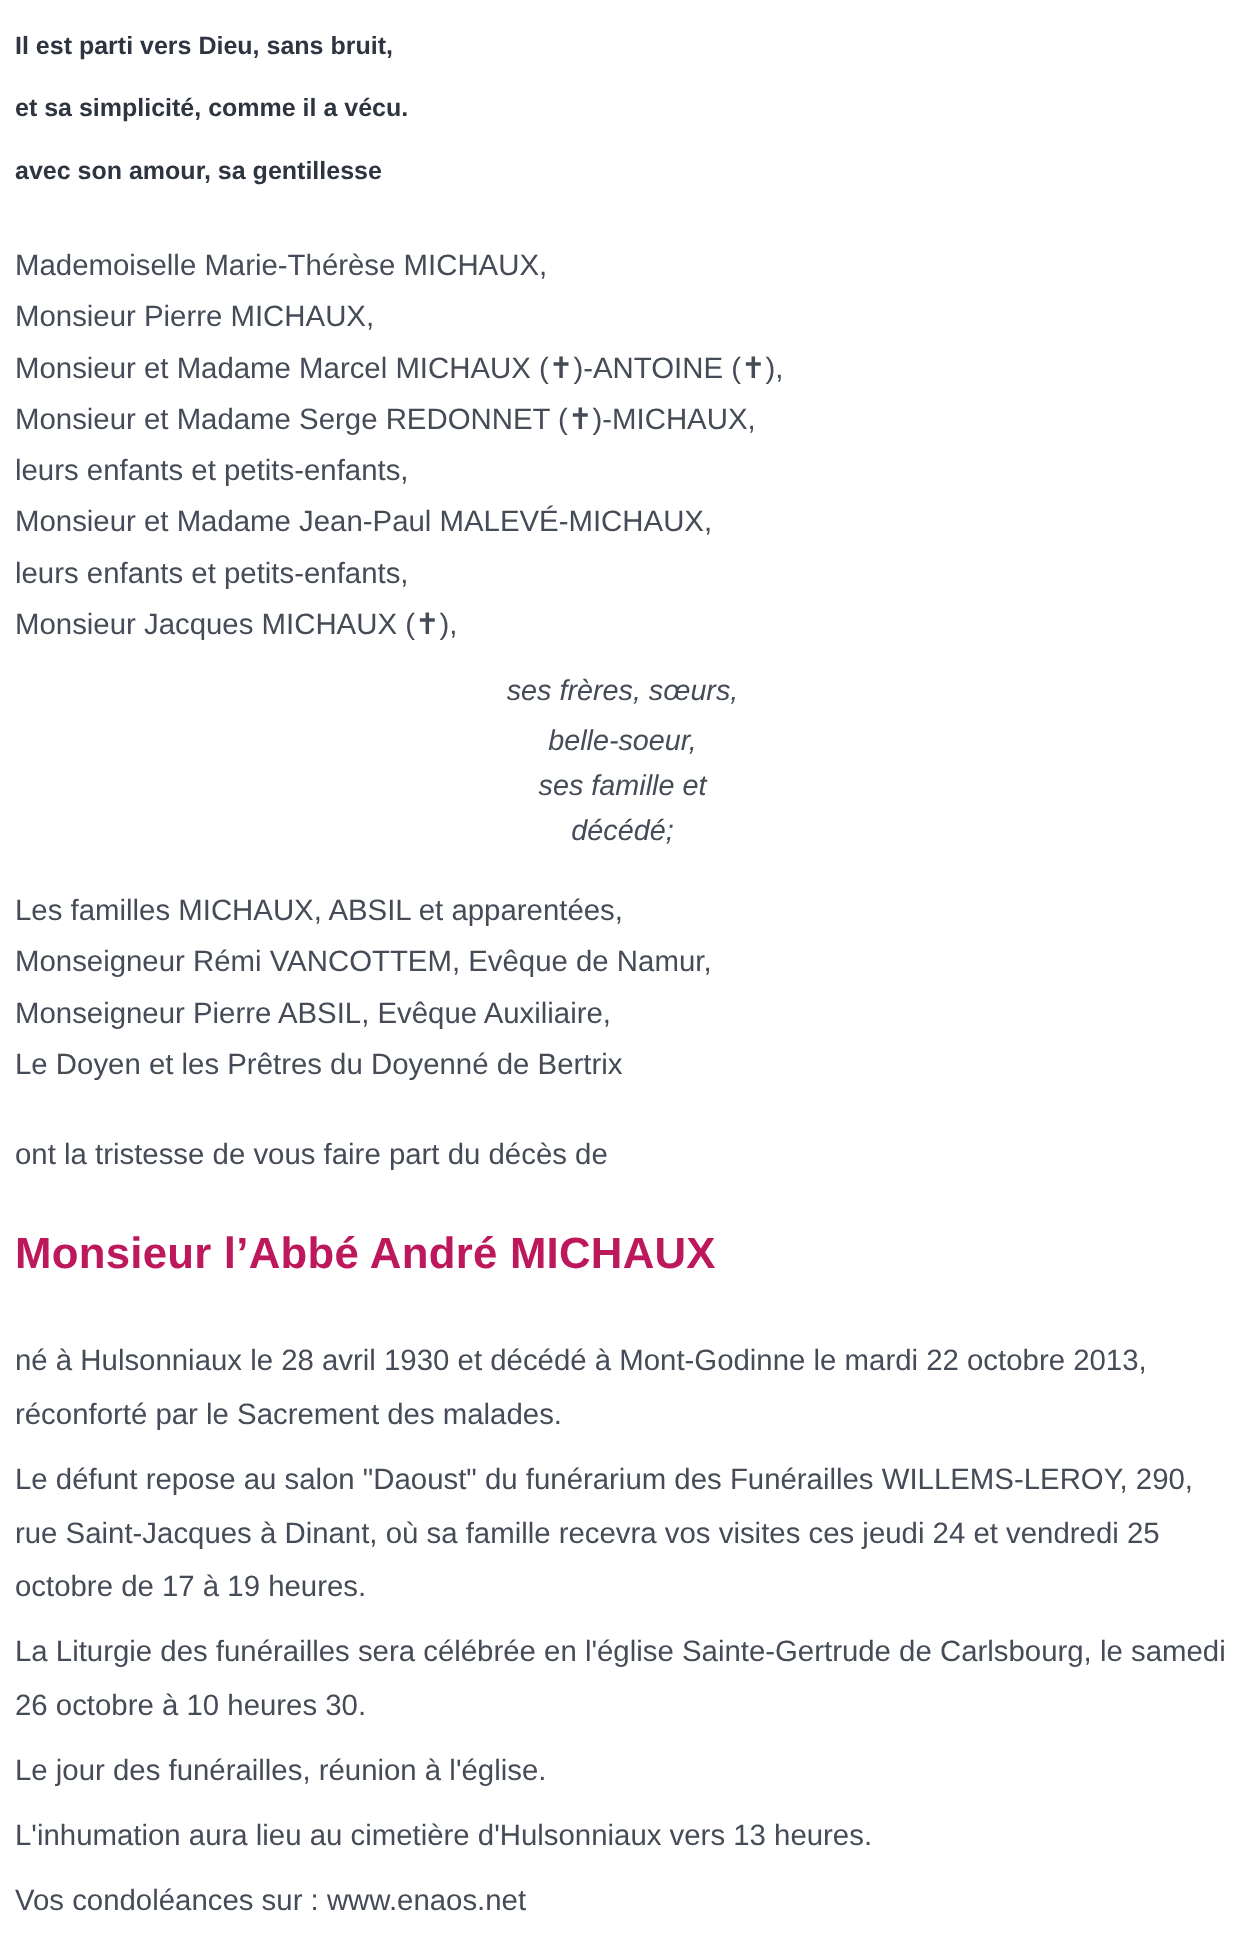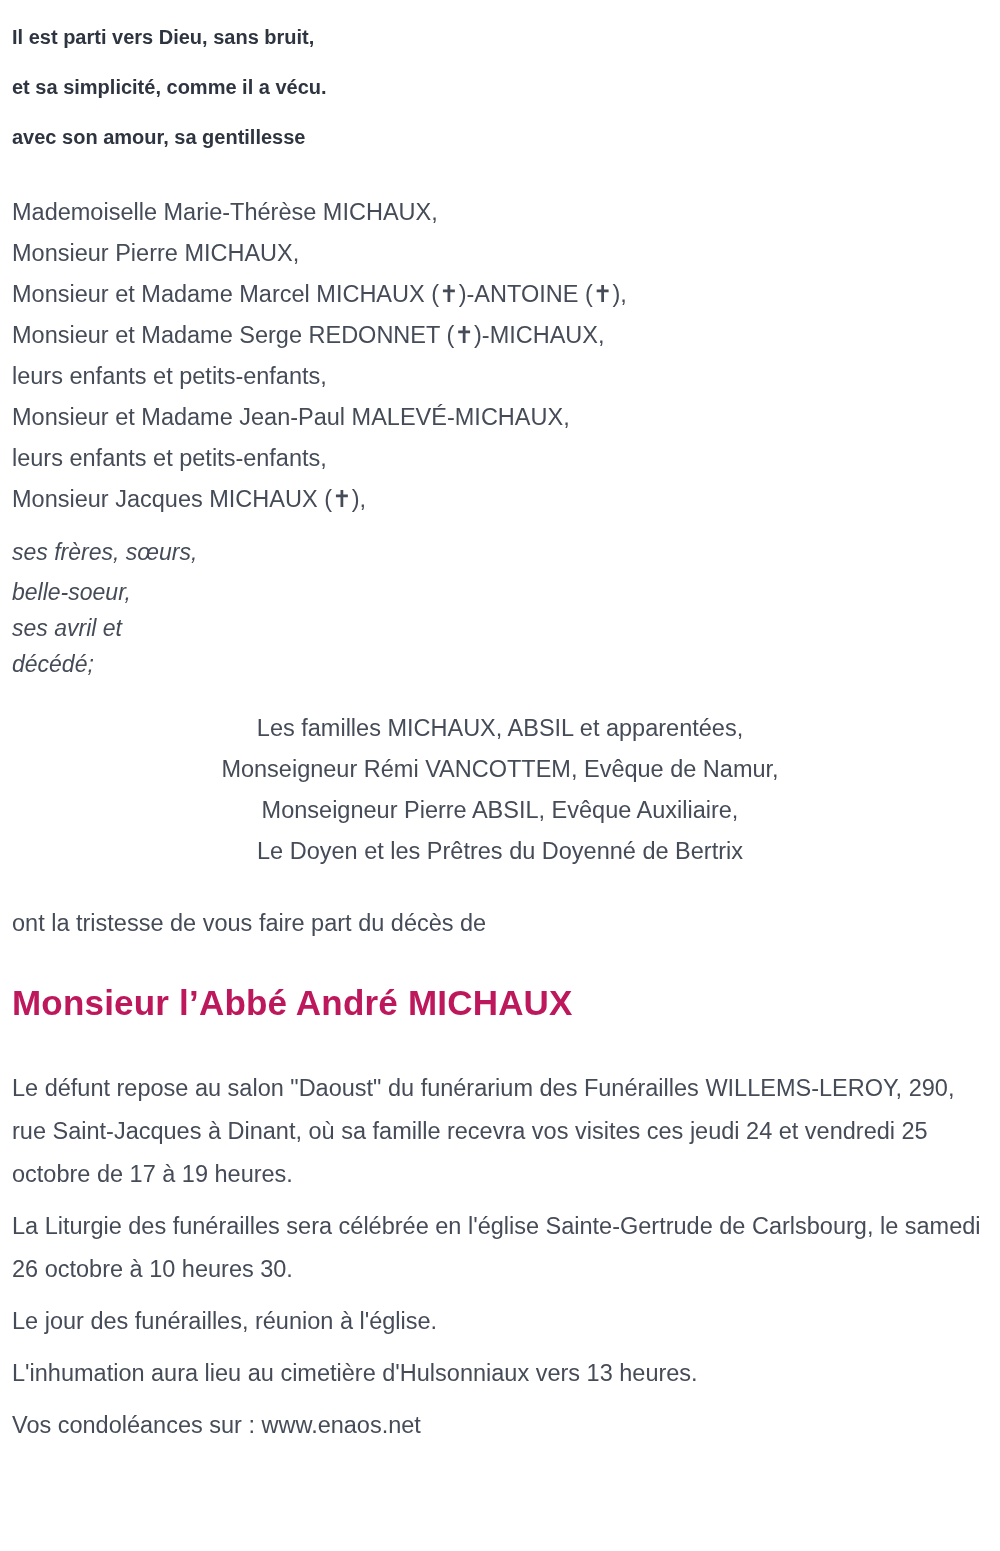--- a/index.html
+++ b/index.html
@@ -27,34 +27,33 @@
   .family-list .line,
   .clergy-list .line {
     font-size: 23.5px;
     line-height: 41px;
     color: #454b57;
   }
   .family-list {
     margin-bottom: 12px;
   }
   .relations {
-    text-align: left;
+    text-align: center;
     font-style: italic;
     font-size: 23px;
     color: #454b57;
     line-height: 40px;
     margin: 6px 0 14px 0;
     padding-right: 4px;
   }
   .relations .line.tight {
     line-height: 32px;
   }
   .clergy-list {
     margin-top: 24px;
-    text-align: center;
   }
   .announcement {
     font-size: 23.5px;
     color: #454b57;
     margin-top: 38px;
   }
   .deceased-name {
     font-size: 35px;
     font-weight: 700;
     color: #be185d;
@@ -90,36 +89,37 @@
     <div class="line">Monsieur et Madame Serge REDONNET (✝)-MICHAUX,</div>
     <div class="line">leurs enfants et petits-enfants,</div>
     <div class="line">Monsieur et Madame Jean-Paul MALEVÉ-MICHAUX,</div>
     <div class="line">leurs enfants et petits-enfants,</div>
     <div class="line">Monsieur Jacques MICHAUX (✝),</div>
   </div>
 
   <div class="relations">
     <div class="line">ses frères, sœurs,</div>
     <div class="line">belle-soeur,</div>
-    <div class="line tight">ses avril et</div>
+    <div class="line tight">ses famille et</div>
     <div class="line">décédé;</div>
   </div>
 
   <div class="clergy-list">
     <div class="line">Les familles MICHAUX, ABSIL et apparentées,</div>
     <div class="line">Monseigneur Rémi VANCOTTEM, Evêque de Namur,</div>
     <div class="line">Monseigneur Pierre ABSIL, Evêque Auxiliaire,</div>
     <div class="line">Le Doyen et les Prêtres du Doyenné de Bertrix</div>
   </div>
 
   <div class="announcement">ont la tristesse de vous faire part du décès de</div>
 
   <h1 class="deceased-name">Monsieur l’Abbé André MICHAUX</h1>
 
   <div class="details">
+    <p>né à Hulsonniaux le 28 avril 1930 et décédé à Mont-Godinne le mardi 22 octobre 2013, réconforté par le Sacrement des malades.</p>
     <p>Le défunt repose au salon "Daoust" du funérarium des Funérailles WILLEMS-LEROY, 290, rue Saint-Jacques à Dinant, où sa famille recevra vos visites ces jeudi 24 et vendredi 25 octobre de 17 à 19 heures.</p>
     <p>La Liturgie des funérailles sera célébrée en l'église Sainte-Gertrude de Carlsbourg, le samedi 26 octobre à 10 heures 30.</p>
     <p>Le jour des funérailles, réunion à l'église.</p>
     <p>L'inhumation aura lieu au cimetière d'Hulsonniaux vers 13 heures.</p>
     <p>Vos condoléances sur : www.enaos.net</p>
 
   </div>
 
 </div>
 

